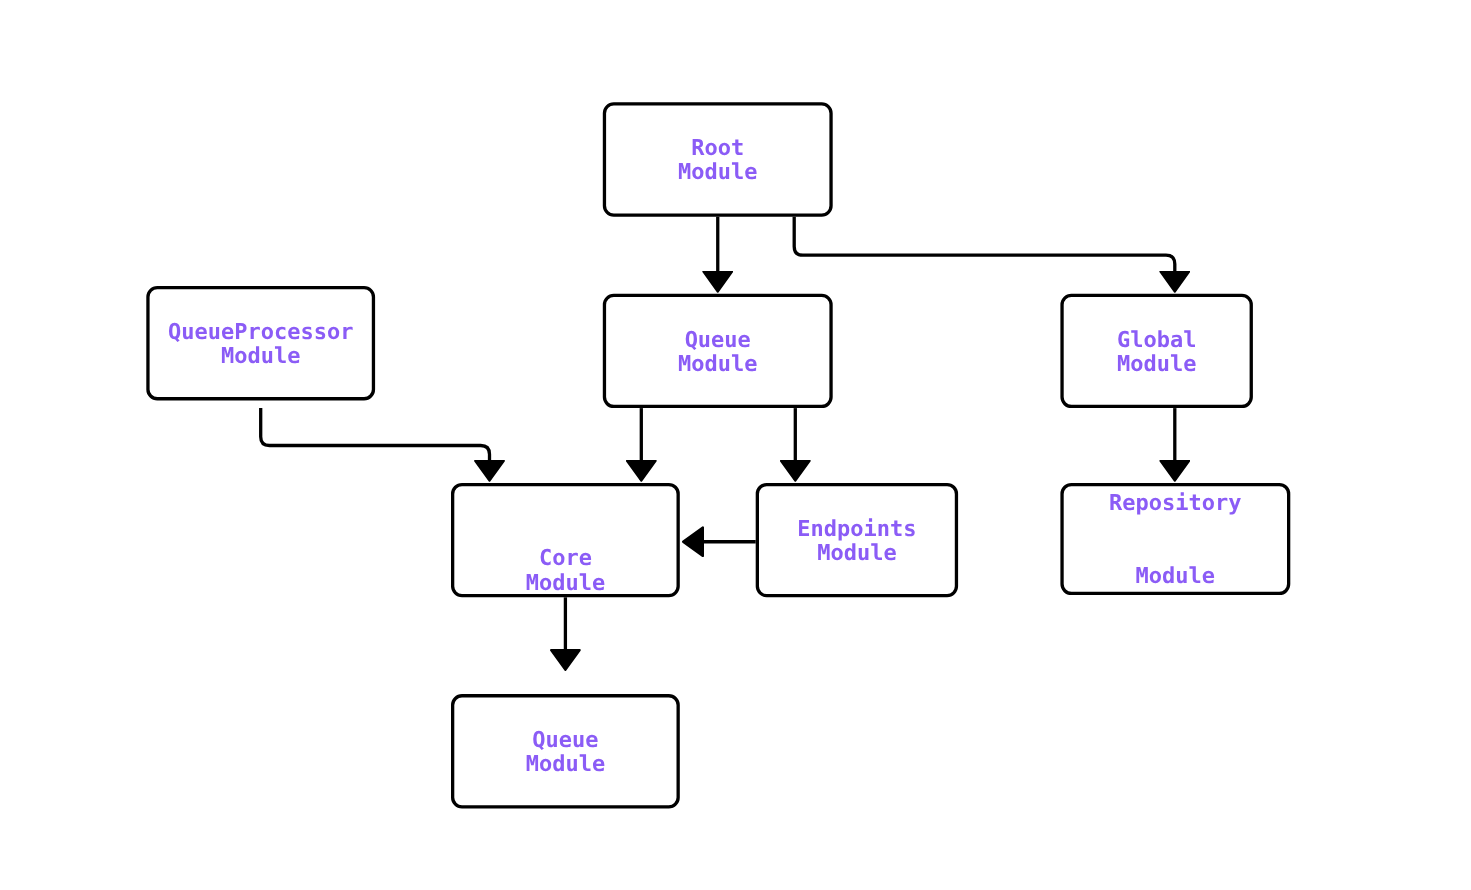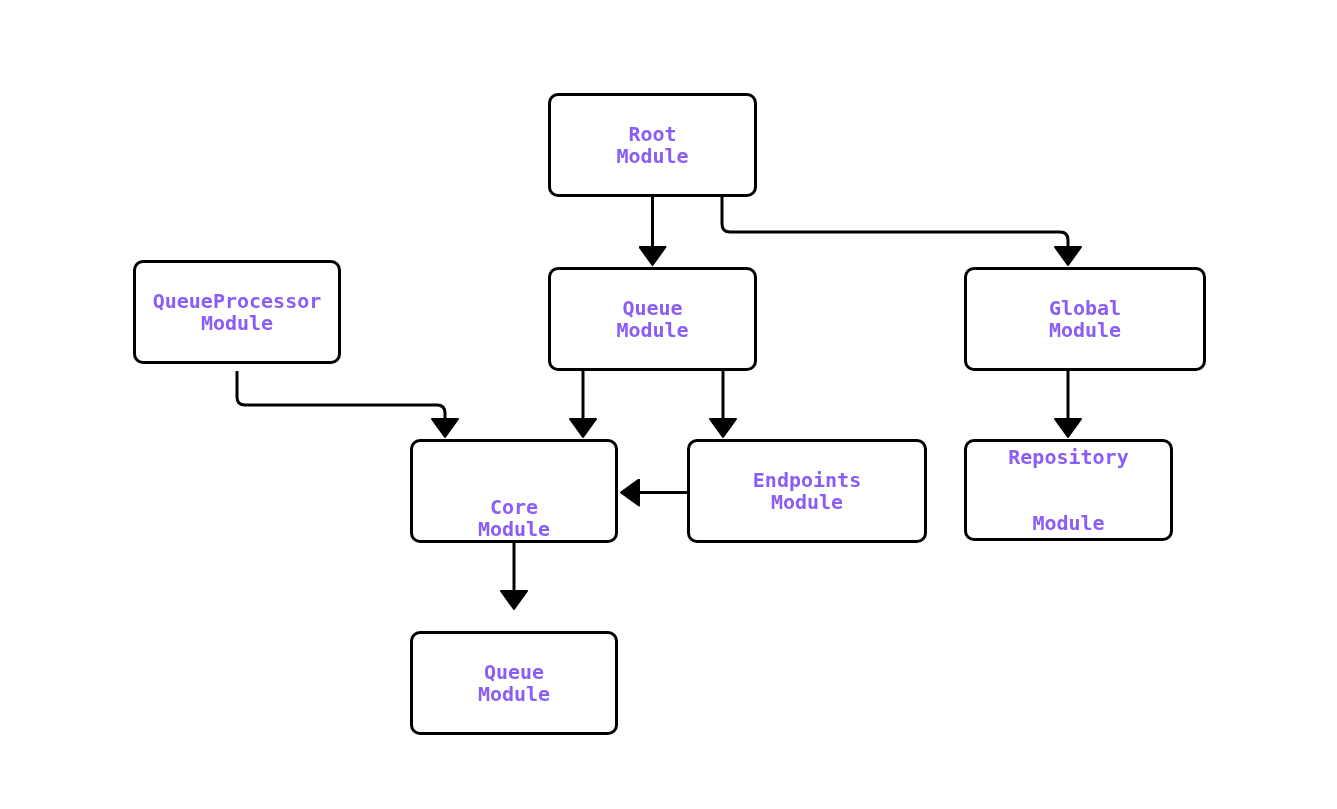--- a/index.html
+++ b/index.html
@@ -77,31 +77,31 @@
   <div class="node" style="left:133px; top:260px; width:208px; height:104px;">
     <span>QueueProcessor</span>
     <span>Module</span>
   </div>
 
   <div class="node" style="left:548px; top:267px; width:209px; height:104px;">
     <span>Queue</span>
     <span>Module</span>
   </div>
 
-  <div class="node" style="left:964px; top:267px; width:242px; height:104px;">
+  <div class="node" style="left:964px; top:267px; width:175px; height:104px;">
     <span>Global</span>
     <span>Module</span>
   </div>
 
   <div class="node" style="left:410px; top:439px; width:208px; height:104px;justify-content:flex-end;">
     <span>Core</span>
     <span>Module</span>
   </div>
 
-  <div class="node" style="left:687px; top:439px; width:240px; height:104px;">
+  <div class="node" style="left:687px; top:439px; width:184px; height:104px;">
     <span>Endpoints</span>
     <span>Module</span>
   </div>
 
   <div class="node" style="left:964px; top:439px; width:209px; height:102px;gap:44px;">
     <span>Repository</span>
     <span>Module</span>
   </div>
 
   <div class="node" style="left:410px; top:611px; width:208px; height:104px;margin-top:20px;">

